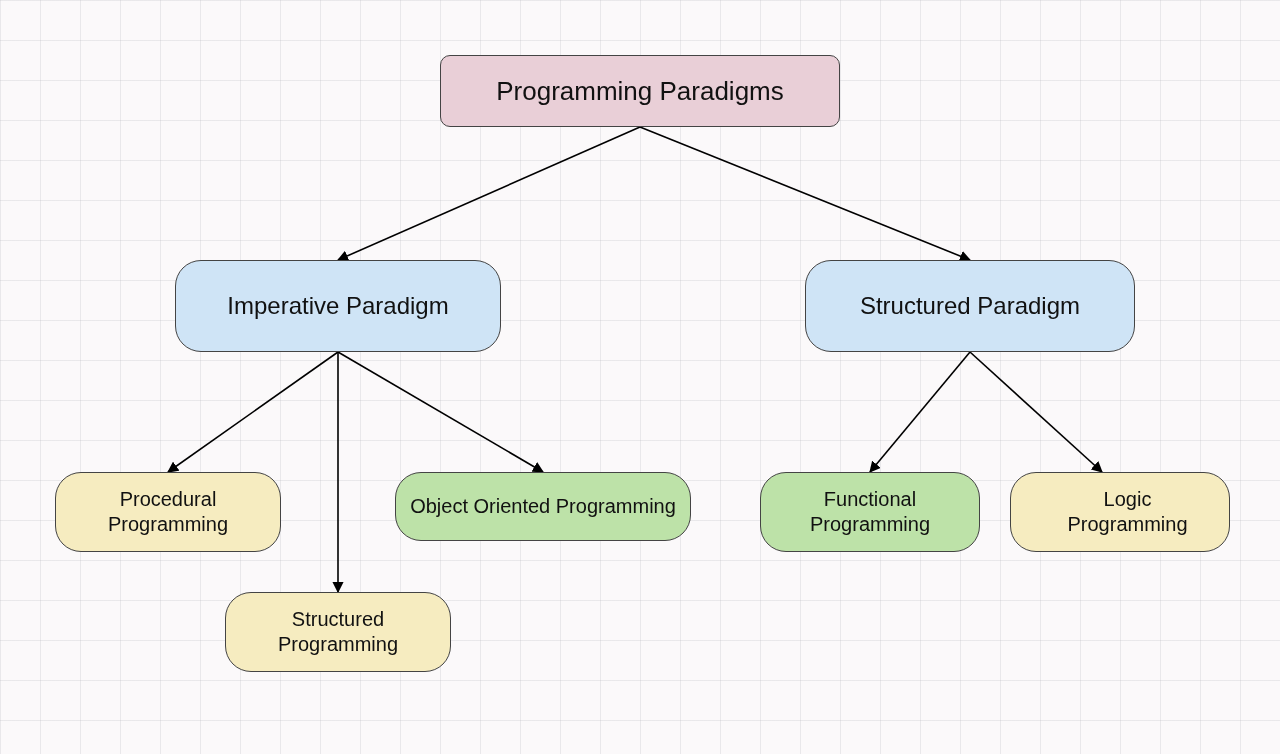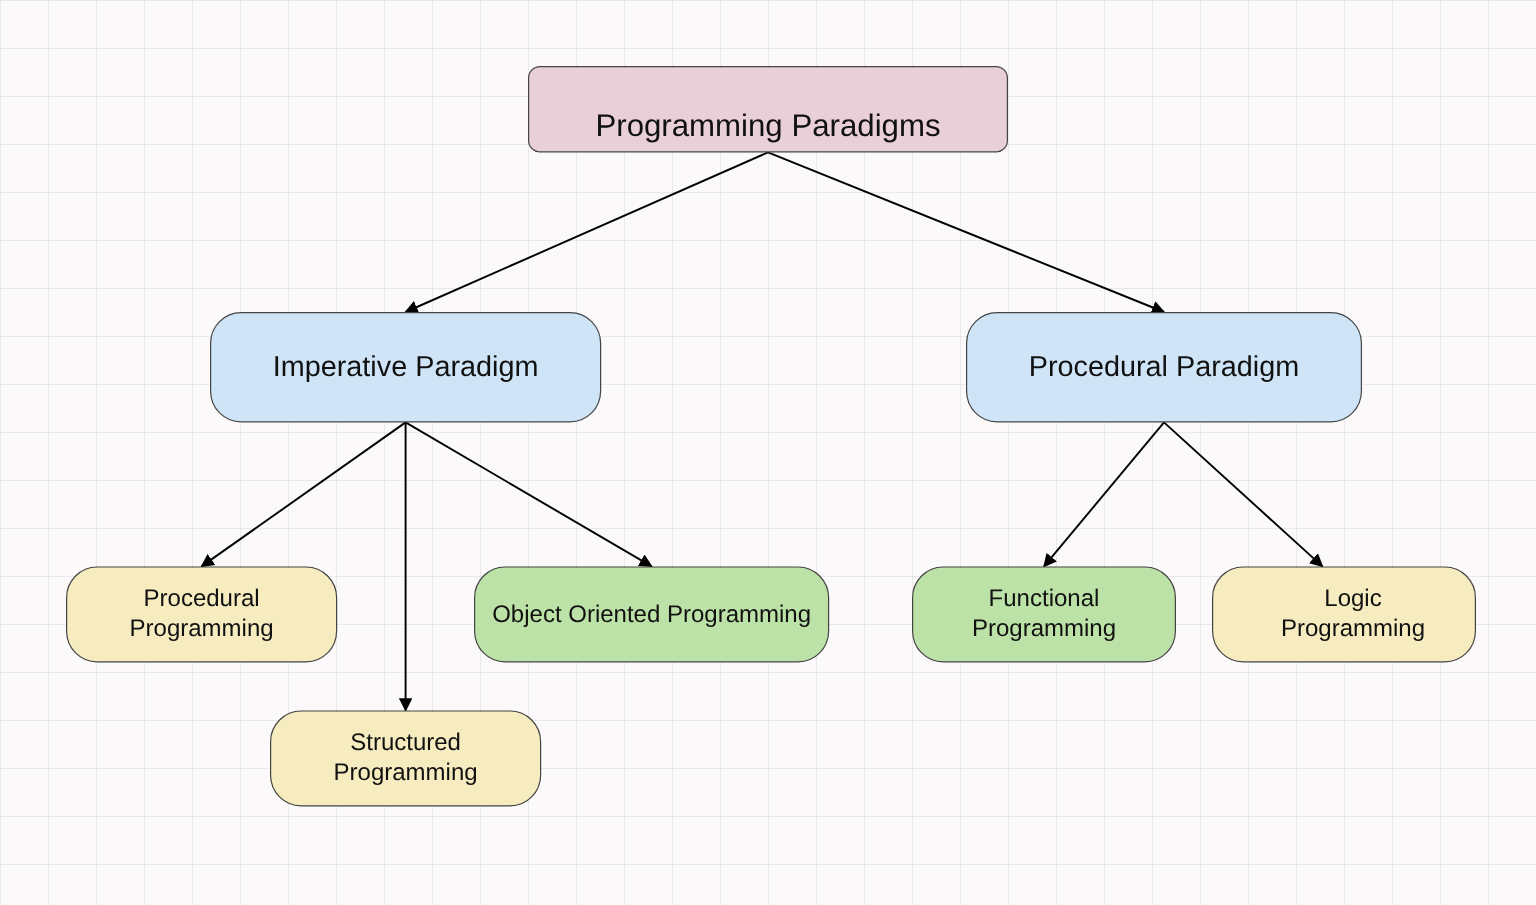--- a/index.html
+++ b/index.html
@@ -39,21 +39,20 @@
     font-size: 22px;
     color: #111;
     line-height: 1.25;
     padding: 6px 10px;
   }
   .root {
     background: #e9cfd7;
     font-size: 26px;
     font-weight: 500;
     border-radius: 10px;
-    align-items: flex-end;
   }
   .paradigm {
     background: #cfe4f6;
     font-size: 24px;
   }
   .yellow {
     background: #f6ecc0;
     font-size: 20px;
   }
   .green {
@@ -90,38 +89,38 @@
 
   <div class="node root" style="left:440px; top:55px; width:400px; height:72px;">
     <span>Programming Paradigms</span>
   </div>
 
   <div class="node paradigm" style="left:175px; top:260px; width:326px; height:92px;">
     <span>Imperative Paradigm</span>
   </div>
 
   <div class="node paradigm" style="left:805px; top:260px; width:330px; height:92px;">
-    <span>Procedural Paradigm</span>
+    <span>Structured Paradigm</span>
   </div>
 
   <div class="node yellow" style="left:55px; top:472px; width:226px; height:80px;">
     <span>
       <span>Procedural</span><br>
       <span>Programming</span>
     </span>
   </div>
 
   <div class="node yellow" style="left:225px; top:592px; width:226px; height:80px;text-align:center;">
     <span>
       <span>Structured</span><br>
       <span>Programming</span>
     </span>
   </div>
 
-  <div class="node green" style="left:395px; top:472px; width:296px; height:80px;text-align:right;">
+  <div class="node green" style="left:395px; top:472px; width:296px; height:69px;text-align:right;">
     <span>Object Oriented Programming</span>
   </div>
 
   <div class="node green" style="left:760px; top:472px; width:220px; height:80px;">
     <span>
       <span>Functional</span><br>
       <span>Programming</span>
     </span>
   </div>
 

